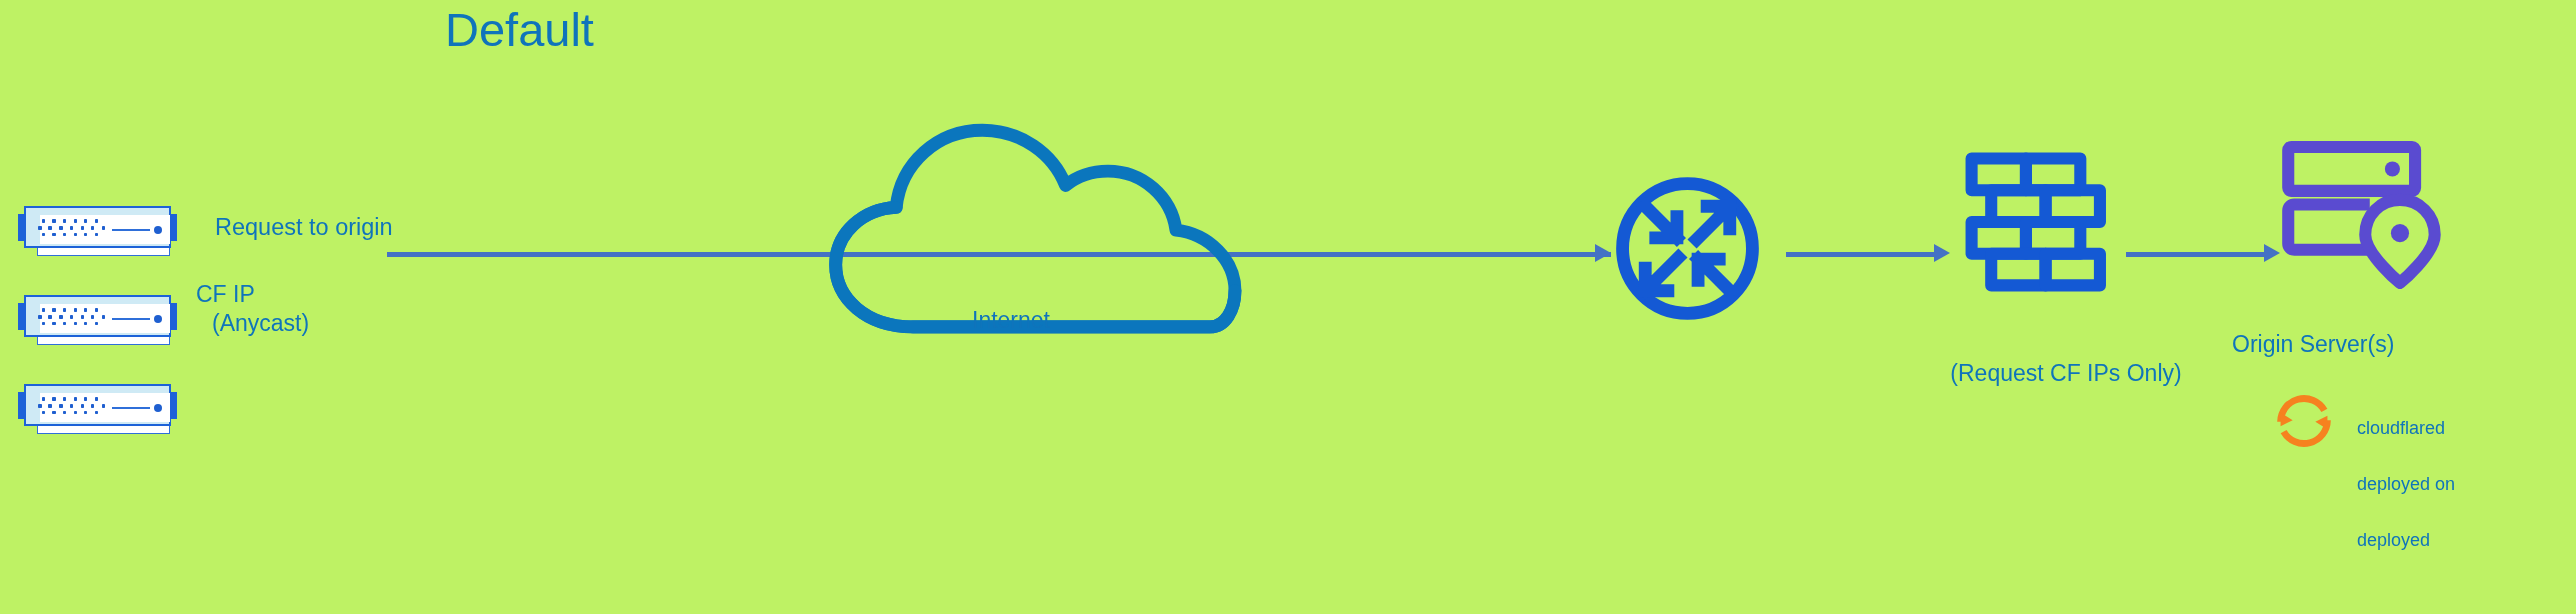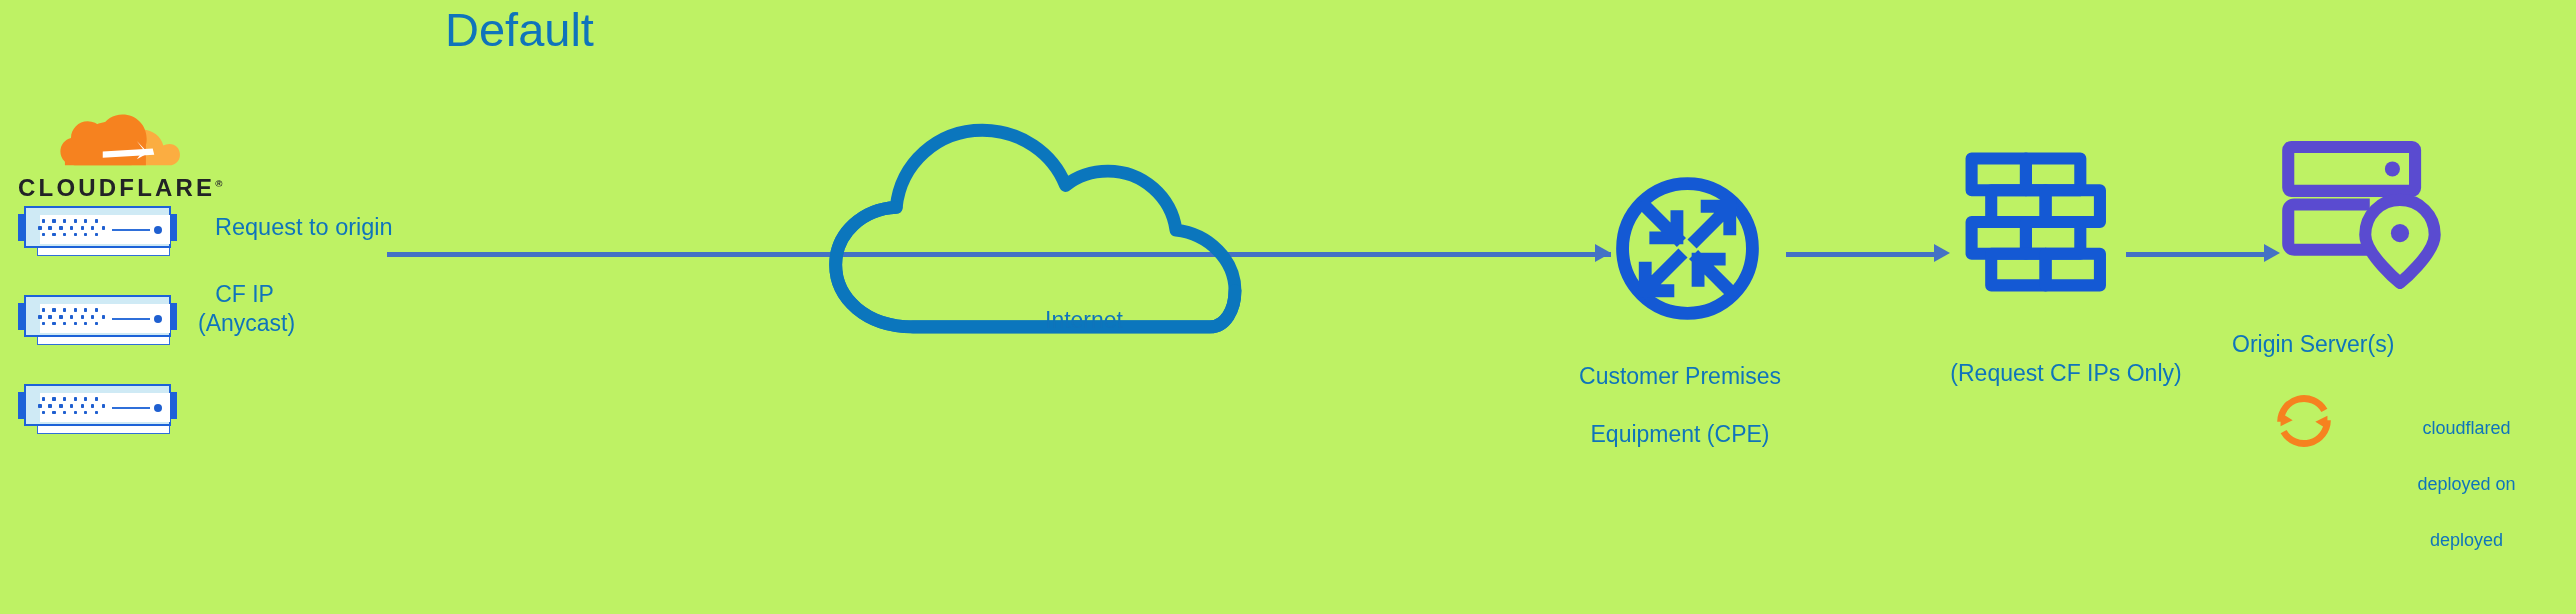--- a/index.html
+++ b/index.html
@@ -123,26 +123,25 @@
     border-left: 16.6px solid #4472c4;
   }
 
   
   .label {
     position: absolute;
     color: #0f74bb;
     font-size: 23px;
     line-height: 29px;
     white-space: pre-line;
-    text-align: center;
   }
   .label.center { text-align: center; }
   #label-request-to-origin { left: 215px; top: 213px; font-size: 23.5px; }
   #label-cf-ip { left: 180px; top: 280px; font-size: 23.5px; margin-left: 16px; }
-  #label-internet { left: 972px; top: 306px; width: 151px; text-align: right; font-size: 23px; }
+  #label-internet { left: 972px; top: 306px; width: 151px; text-align: left; font-size: 23px; }
   #label-cpe { left: 1506px; top: 333px; width: 348px; text-align: center; font-size: 23px; }
   #label-firewall { left: 1839px; top: 330px; width: 454px; text-align: center; font-size: 23px; }
   #label-origin { left: 2232px; top: 330px; width: 348px; text-align: left; font-size: 23px; }
   #label-cloudflared { left: 2357px; top: 386px; width: 219px; font-size: 18px; line-height: 28px; }
 
   
   #internet-cloud { left: 822px; top: 100px; width: 469px; height: 242px; }
 
   
   #cpe-icon { left: 1612px; top: 173px; width: 151px; height: 151px; }
@@ -156,33 +155,20 @@
   
   #cloudflared-icon { left: 2270px; top: 387px; width: 68px; height: 68px; }
 </style>
 </head>
 <body>
 
 <div id="canvas">
 
   <div class="abs" id="diagram-title">Default</div>
 
-  <div class="abs" id="cloudflare-logo">
-    <svg width="165" height="73" viewBox="0 0 218 96" style="position:absolute;left:0;top:-3px;">
-      <path d="M150 82 L200 82 C208 82 214 76 214 68 C214 60 208 54 200 54 C197 54 194 55 192 56 C189 44 178 35 165 35 C158 35 152 38 147 42 Z" fill="#fbad41"></path>
-      <path d="M62 82 L62 70 C62 60 70 52 80 52 C82 52 84 52 86 53 C88 37 102 25 118 25 C134 25 148 37 150 53 L150 82 Z" fill="#f6821f"></path>
-      <path d="M75 82 C64 82 56 74 56 64 C56 55 62 48 70 46 C70 34 80 24 92 24 C99 24 105 27 110 32 C115 22 126 15 138 15
-               C156 15 170 29 170 47 C170 50 170 52 169 55 L169 82 Z" fill="#f6821f"></path>
-      <path d="M112 64 L178 60 L180 68 L112 72 Z" fill="#ffffff"></path>
-      <path d="M157 50 L166 62 L157 74 L172 66 Z" fill="#ffffff"></path>
-    </svg>
-    <div id="cf-wordmark">
-      <span>CLOUDFLARE</span><span id="cf-reg">®</span>
-    </div>
-  </div>
 
   <div class="abs server-unit" style="left:18px;top:206px;">
     <div class="srv-shadow"></div>
     <div class="srv-tab-l"></div>
     <div class="srv-tab-r"></div>
     <div class="srv-body">
       <div class="srv-inner"></div>
     </div>
     <div class="srv-dots">
         <div class="srv-dot" style="left: 0px; top: 0px;"></div>
@@ -304,40 +290,36 @@
              L 513 300
              C 533 300 546 278 546 252" fill="none" stroke="#0b76bd" stroke-width="17" stroke-linecap="round"></path>
   </svg>
 
   <div class="abs label" id="label-internet">Internet</div>
 
   <div class="abs label" id="label-request-to-origin">Request to origin</div>
 
   <div class="abs" id="label-cf-ip">
     <div class="label" style="position:relative;left:0;top:0;">CF IP</div>
-    <div class="label" style="position:relative;left:2px;top:0;">(Anycast)</div>
+    <div class="label" style="position:relative;left:16px;top:0;">(Anycast)</div>
   </div>
 
   <svg class="abs" id="cpe-icon" viewBox="0 0 200 200">
     <circle cx="100" cy="100" r="86" fill="none" stroke="#1459d4" stroke-width="17"></circle>
 
     <path d="M44 44 L86 86 M86 86 L86 58 M86 86 L58 86" fill="none" stroke="#1459d4" stroke-width="17" stroke-linecap="square"></path>
 
     <path d="M114 114 L156 44 M156 44 L128 44 M156 44 L156 72" fill="none" stroke="#1459d4" stroke-width="0"></path>
     <path d="M112 88 L156 44 M156 44 L126 44 M156 44 L156 74" fill="none" stroke="#1459d4" stroke-width="17" stroke-linecap="square"></path>
 
     <path d="M88 112 L44 156 M44 156 L74 156 M44 156 L44 126" fill="none" stroke="#1459d4" stroke-width="17" stroke-linecap="square"></path>
 
     <path d="M156 156 L114 114 M114 114 L142 114 M114 114 L114 142" fill="none" stroke="#1459d4" stroke-width="17" stroke-linecap="square"></path>
   </svg>
 
-  <div class="abs label center" id="label-cpe">
-    <div>Customer Premises</div>
-    <div>Equipment (CPE)</div>
-  </div>
 
   <svg class="abs" id="firewall-icon" viewBox="0 0 200 200">
     <g fill="none" stroke="#1459d4" stroke-width="16" stroke-linejoin="round">
 
       <rect x="18" y="14" width="72" height="42"></rect>
       <rect x="90" y="14" width="72" height="42"></rect>
 
       <rect x="44" y="56" width="72" height="42"></rect>
       <rect x="116" y="56" width="72" height="42"></rect>
 

